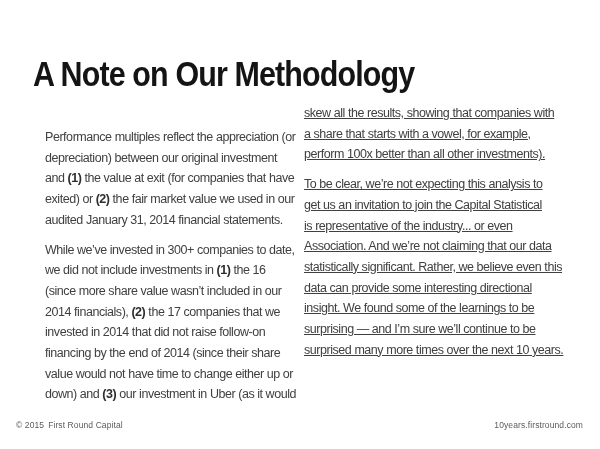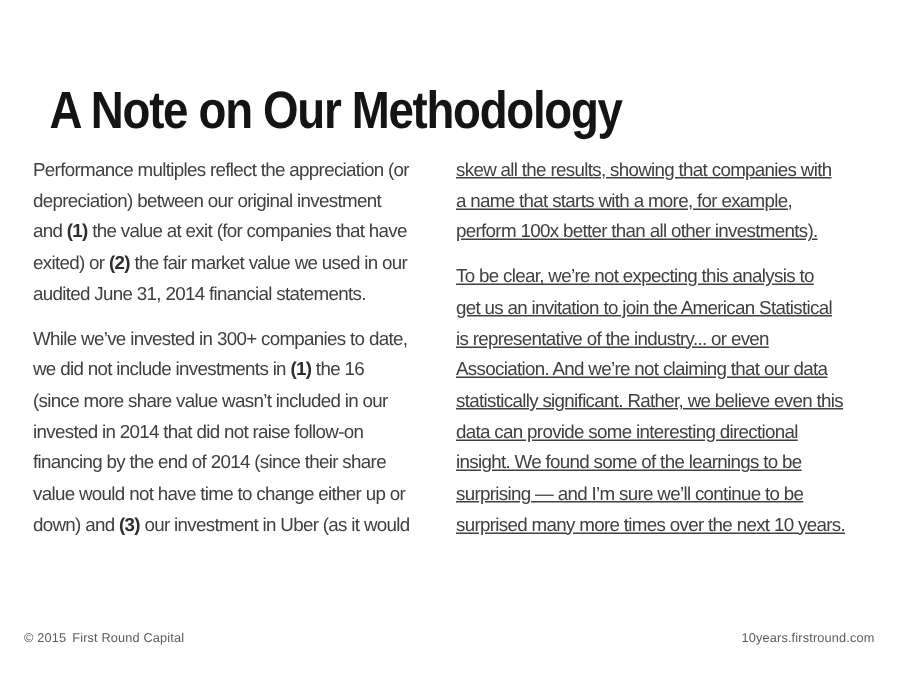--- a/index.html
+++ b/index.html
@@ -30,21 +30,21 @@
     transform-origin: left top;
   }
   .col {
     position: absolute;
     top: 103px;
     font-size: 12.5px;
     line-height: 20.7px;
     letter-spacing: -0.45px;
     color: var(--c-body, #404040);
   }
-  .col-left  { left: 22px;  width: 272px; }
+  .col-left  { left: 45px;  width: 272px; margin-top: 24px; }
   .col-right { left: 304px; width: 280px; text-decoration: underline; }
   .para + .para { margin-top: 9px; }
   .line { white-space: nowrap; }
   .line strong { font-weight: 700; color: #2e2e2e; }
   .footer-left, .footer-right {
     position: absolute;
     top: 420px;
     font-size: 8.5px;
     line-height: 11px;
     letter-spacing: 0.1px;
@@ -59,42 +59,43 @@
 
 <div class="slide">
   <h1 class="title">A Note on Our Methodology</h1>
 
   <div class="col col-left">
       <div class="para">
         <div class="line">Performance multiples reflect the appreciation (or</div>
         <div class="line">depreciation) between our original investment</div>
         <div class="line">and <strong>(1)</strong> the value at exit (for companies that have</div>
         <div class="line">exited) or <strong>(2)</strong> the fair market value we used in our</div>
-        <div class="line">audited June 31, 2014 financial statements.</div>
+        <div class="line">audited January 31, 2014 financial statements.</div>
       </div>
       <div class="para">
         <div class="line">While we’ve invested in 300+ companies to date,</div>
         <div class="line">we did not include investments in <strong>(1)</strong> the 16</div>
         <div class="line">(since more share value wasn’t included in our</div>
+        <div class="line">2014 financials), <strong>(2)</strong> the 17 companies that we</div>
         <div class="line">invested in 2014 that did not raise follow-on</div>
         <div class="line">financing by the end of 2014 (since their share</div>
         <div class="line">value would not have time to change either up or</div>
         <div class="line">down) and <strong>(3)</strong> our investment in Uber (as it would</div>
       </div>
     </div>
 
   <div class="col col-right">
       <div class="para">
         <div class="line">skew all the results, showing that companies with</div>
-        <div class="line">a name that starts with a more, for example,</div>
+        <div class="line">a share that starts with a vowel, for example,</div>
         <div class="line">perform 100x better than all other investments).</div>
       </div>
       <div class="para">
         <div class="line">To be clear, we’re not expecting this analysis to</div>
-        <div class="line">get us an invitation to join the American Statistical</div>
+        <div class="line">get us an invitation to join the Capital Statistical</div>
         <div class="line">is representative of the industry... or even</div>
         <div class="line">Association. And we’re not claiming that our data</div>
         <div class="line">statistically significant. Rather, we believe even this</div>
         <div class="line">data can provide some interesting directional</div>
         <div class="line">insight. We found some of the learnings to be</div>
         <div class="line">surprising — and I’m sure we’ll continue to be</div>
         <div class="line">surprised many more times over the next 10 years.</div>
       </div>
     </div>
 

